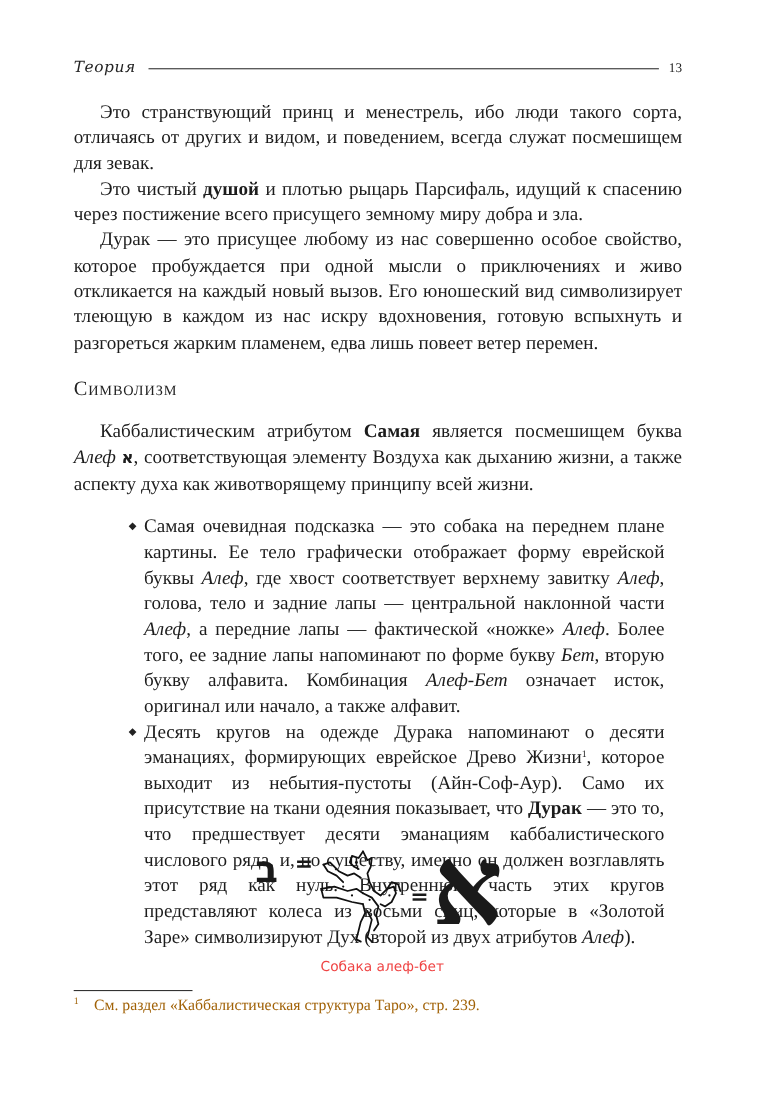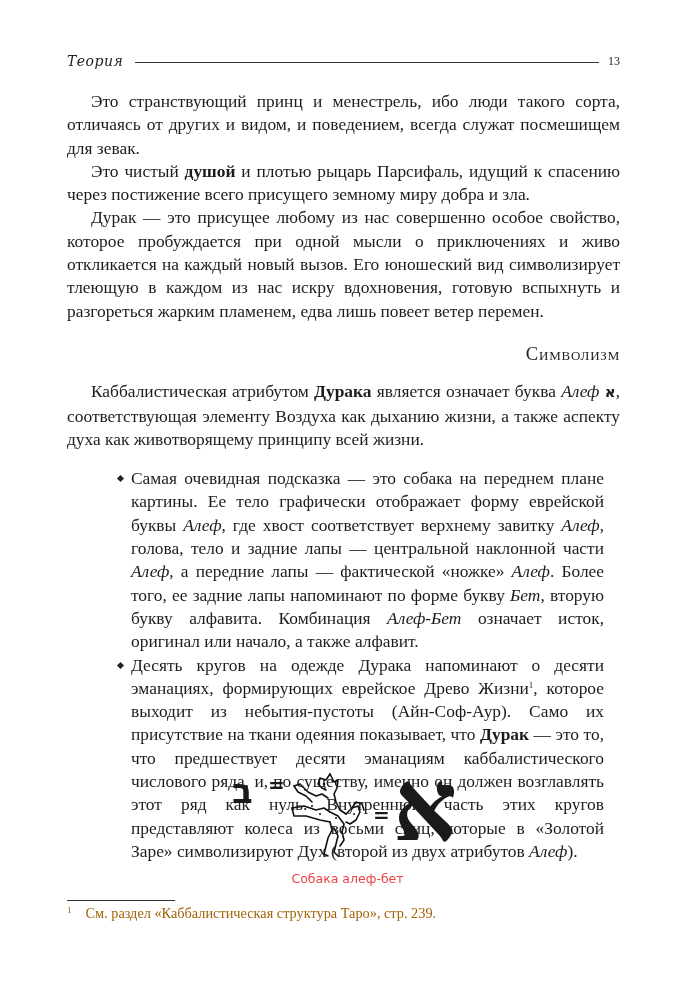--- a/index.html
+++ b/index.html
@@ -21,21 +21,21 @@
     .rh-rule { flex: 1; height: 0; border-top: 1px solid #333; margin: 0 9px 0 12px; position: relative; top: 1px; }
     .rh-num { font-family: "Liberation Serif", serif; font-size: 12px; color: #222; }
 
     .body-text {
       position: absolute; left: 67px; top: 90px; width: 553px;
       font-family: "Liberation Serif", serif; font-size: 17.4px; line-height: 23.3px;
       text-align: justify; color: #1c1c1c;
     }
     .body-text p { margin: 0; text-indent: 24px; }
     .section-heading {
-      text-align: right; font-family: "Liberation Serif", serif; font-size: 18.5px;
+      text-align: left; font-family: "Liberation Serif", serif; font-size: 18.5px;
       font-variant: small-caps; letter-spacing: 0.8px; margin: 20px 0 14px 0; text-indent: 0;
       color: #222;
     }
     .bold { font-weight: bold; }
     .it { font-style: italic; }
     .hebrew { font-weight: bold; font-family: "DejaVu Sans", sans-serif; font-size: 15px; }
     sup.fn { font-size: 9px; vertical-align: 6px; line-height: 0; }
 
     ul.bullets { list-style: none; margin: 16px; padding: 0 0 0 48px; }
     ul.bullets li { position: relative; text-align: justify; }
@@ -77,21 +77,21 @@
     <span class="rh-num">13</span>
   </div>
 
   <div class="body-text">
     <p>Это странствующий принц и менестрель, ибо люди такого сорта, отличаясь от других и видом, и поведением, всегда служат посмешищем для зевак.</p>
     <p><span>Это чистый </span><span class="bold">душой</span><span> и плотью рыцарь Парсифаль, идущий к спасению через постижение всего присущего земному миру добра и зла.</span></p>
     <p>Дурак — это присущее любому из нас совершенно особое свойство, которое пробуждается при одной мысли о приключениях и живо откликается на каждый новый вызов. Его юношеский вид символизирует тлеющую в каждом из нас искру вдохновения, готовую вспыхнуть и разгореться жарким пламенем, едва лишь повеет ветер перемен.</p>
 
     <div class="section-heading">Символизм</div>
 
-    <p><span>Каббалистическая атрибутом </span><span class="bold">Дурака</span><span> является означает буква </span><span class="it">Алеф</span> <span class="hebrew">א</span><span>, соответствующая элементу Воздуха как дыханию жизни, а также аспекту духа как животворящему принципу всей жизни.</span></p>
+    <p><span>Каббалистическим атрибутом </span><span class="bold">Самая</span><span> является посмешищем буква </span><span class="it">Алеф</span> <span class="hebrew">א</span><span>, соответствующая элементу Воздуха как дыханию жизни, а также аспекту духа как животворящему принципу всей жизни.</span></p>
 
 
     <ul class="bullets">
       <li><span>Самая очевидная подсказка — это собака на переднем плане картины. Ее тело графически отображает форму еврейской буквы </span><span class="it">Алеф</span><span>, где хвост соответствует верхнему завитку </span><span class="it">Алеф</span><span>, голова, тело и задние лапы — центральной наклонной части </span><span class="it">Алеф</span><span>, а передние лапы — фактической «ножке» </span><span class="it">Алеф</span><span>. Более того, ее задние лапы напоминают по форме букву </span><span class="it">Бет</span><span>, вторую букву алфавита. Комбинация </span><span class="it">Алеф-Бет</span><span> означает исток, оригинал или начало, а также алфавит.</span></li>
       <li><span>Десять кругов на одежде Дурака напоминают о десяти эманациях, формирующих еврейское Древо Жизни</span><sup class="fn">1</sup><span>, которое выходит из небытия-пустоты (Айн-Соф-Аур). Само их присутствие на ткани одеяния показывает, что </span><span class="bold">Дурак</span><span> — это то, что предшествует десяти эманациям каббалистического числового ряда, и, по существу, именно он должен возглавлять этот ряд как нуль. Внутреннюю часть этих кругов представляют колеса из восьми спиц, которые в «Золотой Заре» символизируют Дух (второй из двух атрибутов </span><span class="it">Алеф</span><span>).</span></li>
     </ul>
   </div>
 
   <div class="figure-group">
     <span class="fig-bet">ב</span>

